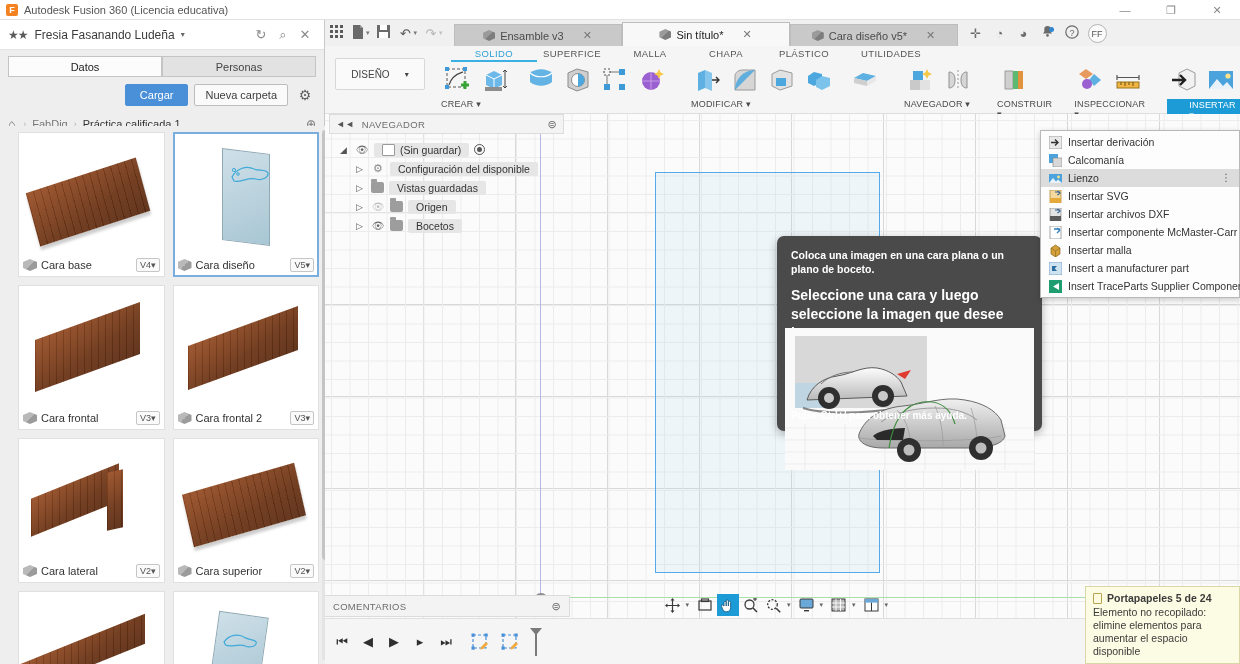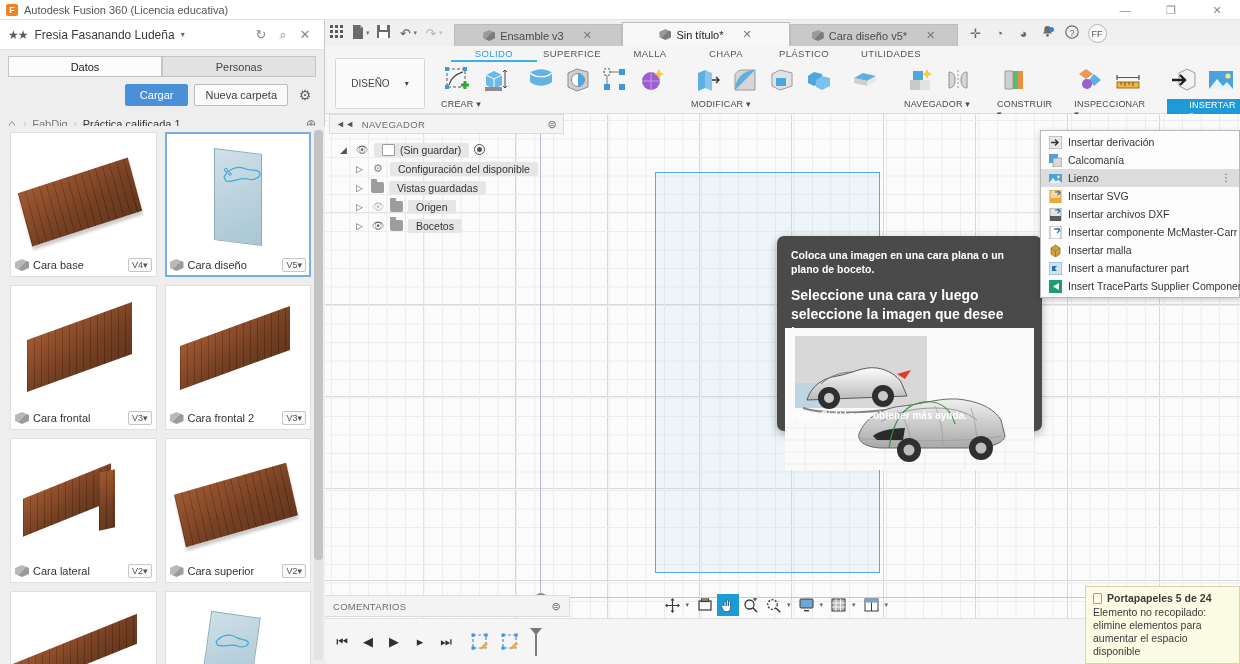--- a/index.html
+++ b/index.html
@@ -69,21 +69,21 @@
     display:flex; align-items:center; height:24px; padding:0 8px; background:#eeeeee;
     font-size:11px; color:#3c3c3c;
   }
   .breadcrumb .crumb { cursor:pointer; color:#777; }
   .breadcrumb .crumb.last { color:#333; }
   .breadcrumb .sep { margin:0 6px; color:#b5b5b5; font-size:9px;}
   .breadcrumb .home { font-size:12px; color:#5f5f5f; margin-right:2px;}
   .breadcrumb .globe { margin-left:auto; font-size:12px; color:#7a7a7a;}
 
   .grid-wrap {
-    position:absolute; left:0; top:106px; width:325px; bottom:0;
+    position:absolute; left:8px; top:106px; width:325px; bottom:0;
     overflow:hidden; background:#eeeeee; padding:6px 14px 0 10px;
   }
   .tile-grid { display:grid; grid-template-columns:1fr 1fr; gap:8px; }
   .tile {
     background:#fff; border:1px solid #e0e0e0; height:145px;
     display:flex; flex-direction:column; cursor:pointer; position:relative;
   }
   .tile.selected { border:1px solid #7aaede; box-shadow:0 0 0 1px #7aaede inset; }
   .tile .thumb { flex:1; position:relative; overflow:hidden; }
   .tile .tfoot {
@@ -146,21 +146,21 @@
   .ribbon { height:68px; background:#f5f5f5; border-bottom:1px solid #dedede; position:relative;}
   .ribtabs {
     position:absolute; left:110px; top:0; right:0; height:15px;
     display:flex; align-items:center; font-size:9.5px; letter-spacing:.4px;
   }
   .ribtab { color:#555; cursor:pointer; text-align:center; }
   .ribtab.active { color:#2f9fd8; position:relative; }
   .ribtab.active::after { content:""; position:absolute; left:-8px; right:-8px; bottom:-3px; height:2px; background:#3bb0e5;}
 
   .workspace-btn {
-    position:absolute; left:10px; top:12px; width:90px; height:51px;
+    position:absolute; left:10px; top:12px; width:90px; height:32px;
     border:1px solid #d7d7d7; background:#fafafa; border-radius:2px;
     display:flex; align-items:center; justify-content:center; gap:15px;
     font-size:10px; color:#444; cursor:pointer;
   }
   .panels { position:absolute; left:110px; top:16px; right:0; height:52px; display:flex; align-items:flex-start;}
   .panel { display:flex; flex-direction:column; align-items:flex-start; position:relative; padding:0 6px;}
   .panel .icons { display:flex; align-items:center; gap:3px; height:36px;}
   .panel .plabel { font-size:9px; color:#4a4a4a; margin-top:1px; cursor:pointer; letter-spacing:.2px;}
   .panel .plabel.hl { background:#1d9bd7; color:#fff; padding:1px 22px; }
   .vdiv { width:1px; align-self:stretch; background:#dcdcdc; margin:2px 5px 14px 5px;}

